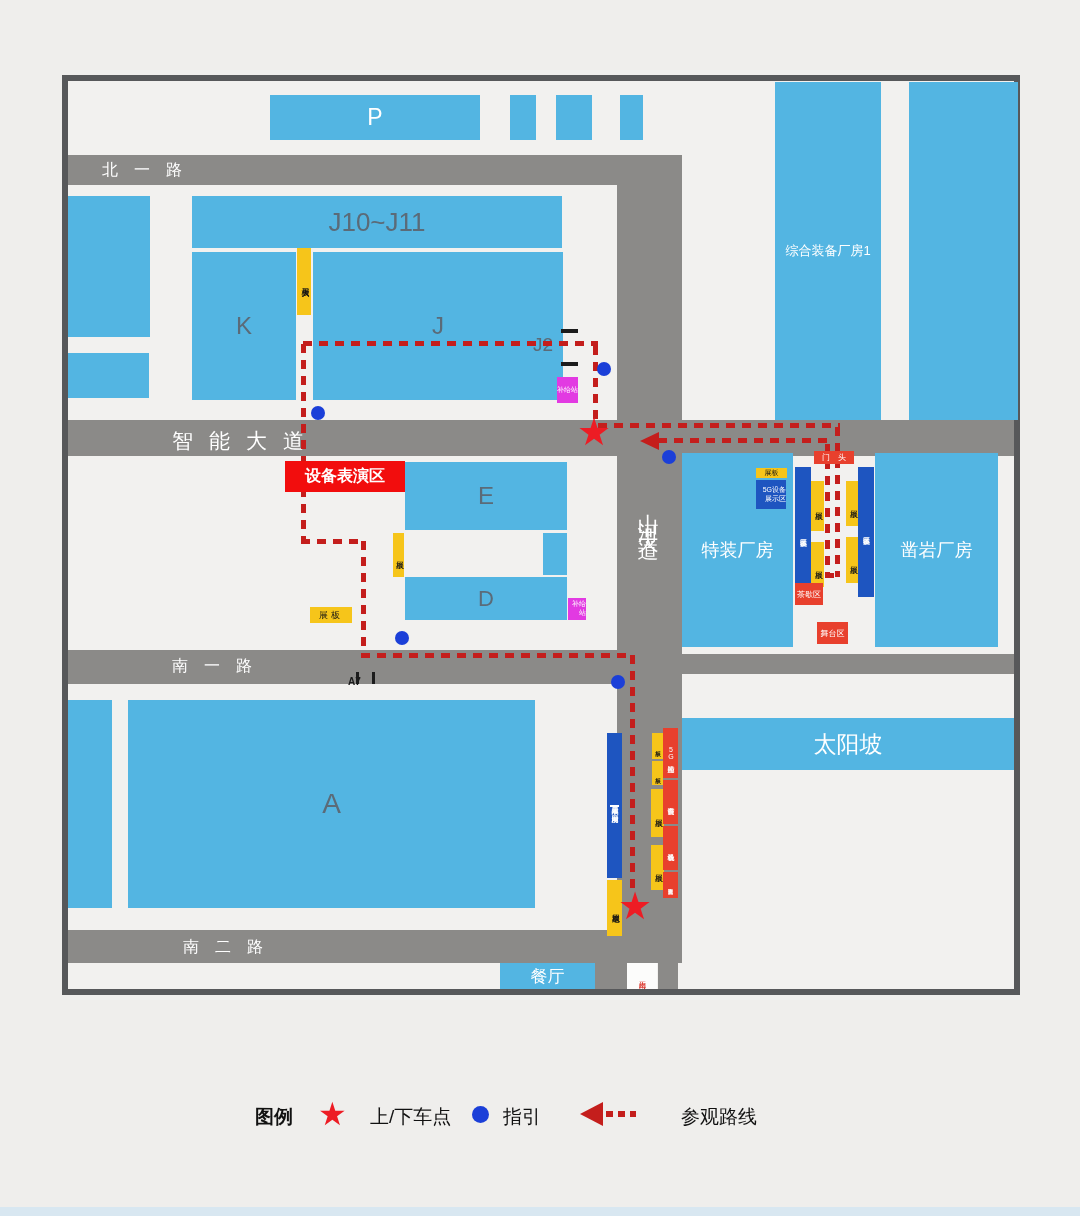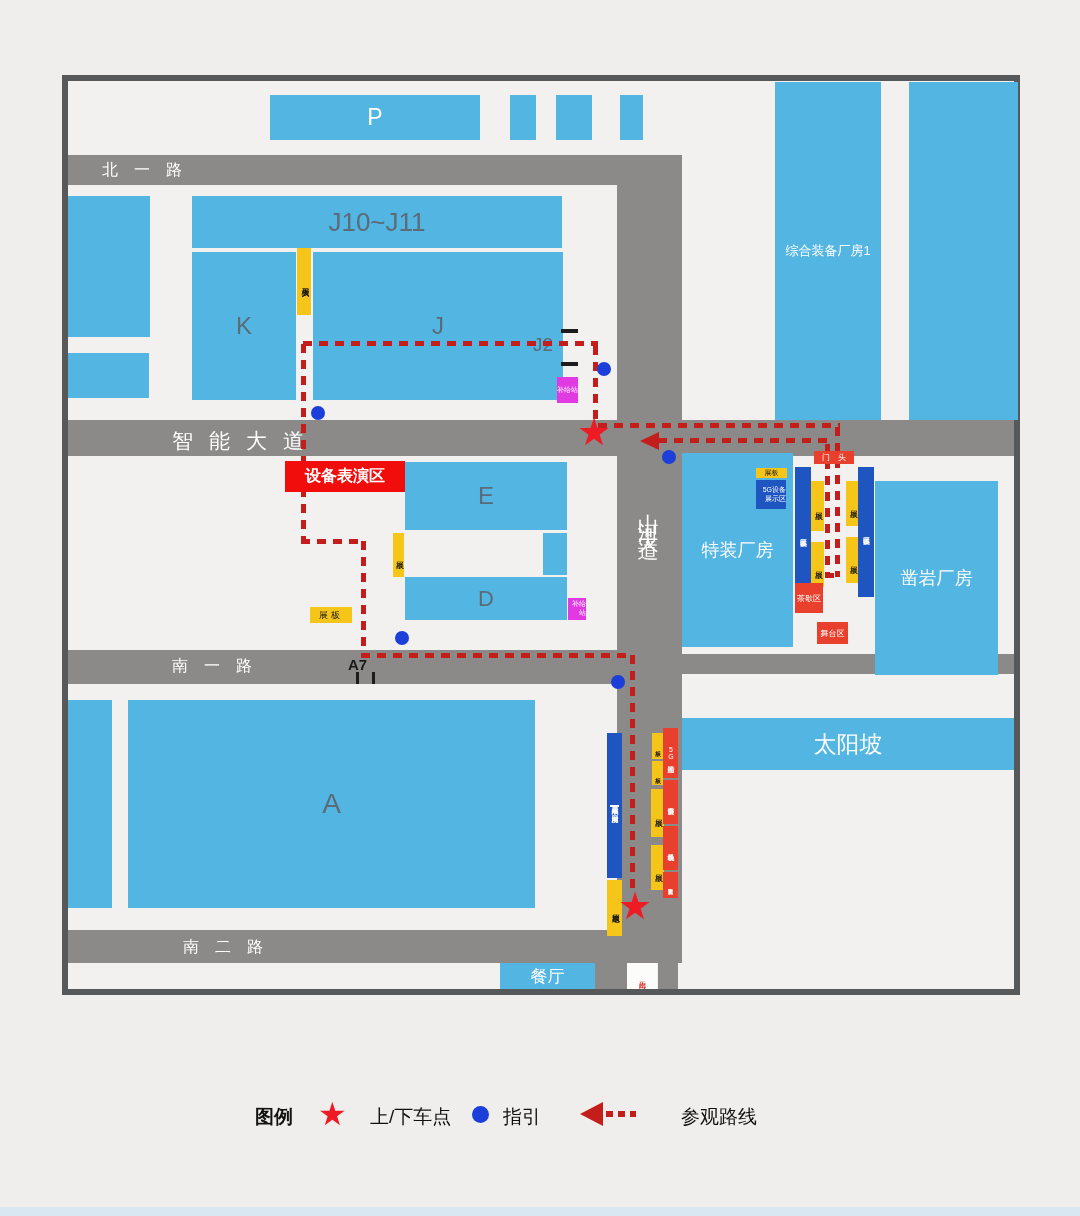--- a/index.html
+++ b/index.html
@@ -68,39 +68,39 @@
   <div class="abs bld" style="left:543px;top:533px;width:24px;height:42px;"></div>
   <div class="abs bld slate" style="left:405px;top:577px;width:162px;height:43px;font-size:22px;">D</div>
   <div class="abs ylabel vtext cen" style="left:393px;top:533px;width:11px;height:44px;font-size:8px;">展板</div>
   <div class="abs ylabel cen" style="left:310px;top:607px;width:42px;height:16px;font-size:9px;letter-spacing:3px;">展板</div>
   <div class="abs mlabel cen wb" style="left:568px;top:598px;width:18px;height:22px;font-size:7px;">补给站</div>
 
   <div class="abs bld" style="left:747px;top:82px;width:106px;height:338px;font-size:13px;margin-left:28px;">综合装备厂房1</div>
   <div class="abs bld" style="left:909px;top:82px;width:109px;height:338px;"></div>
 
   <div class="abs bld" style="left:682px;top:453px;width:111px;height:194px;font-size:18px;">特装厂房</div>
-  <div class="abs bld" style="left:875px;top:453px;width:123px;height:194px;font-size:18px;margin-top:28px;">凿岩厂房</div>
+  <div class="abs bld" style="left:875px;top:453px;width:123px;height:194px;font-size:18px;">凿岩厂房</div>
 
   <div class="abs rlabel cen" style="left:814px;top:451px;width:40px;height:13px;font-size:8px;letter-spacing:8px;padding-left:8px;">门头</div>
   <div class="abs ylabel cen" style="left:756px;top:468px;width:31px;height:10px;font-size:7px;">展板</div>
   <div class="abs blabel cen wb" style="left:756px;top:480px;width:30px;height:29px;font-size:7px;">5G设备展示区</div>
   <div class="abs blabel vtext cen" style="left:795px;top:467px;width:16px;height:134px;font-size:7px;">设备展示区</div>
   <div class="abs ylabel vtext cen" style="left:811px;top:481px;width:13px;height:50px;font-size:8px;">展板</div>
   <div class="abs ylabel vtext cen" style="left:811px;top:542px;width:13px;height:45px;font-size:8px;">展板</div>
   <div class="abs ylabel vtext cen" style="left:846px;top:481px;width:13px;height:45px;font-size:8px;">展板</div>
   <div class="abs ylabel vtext cen" style="left:846px;top:537px;width:13px;height:46px;font-size:8px;">展板</div>
   <div class="abs blabel vtext cen" style="left:858px;top:467px;width:16px;height:130px;font-size:7px;">设备展示区</div>
-  <div class="abs rlabel cen" style="left:795px;top:583px;width:28px;height:30px;font-size:8px;">茶歇区</div>
+  <div class="abs rlabel cen" style="left:795px;top:583px;width:28px;height:22px;font-size:8px;">茶歇区</div>
   <div class="abs rlabel cen" style="left:817px;top:622px;width:31px;height:22px;font-size:8px;">舞台区</div>
 
   <div class="abs bld" style="left:68px;top:700px;width:44px;height:208px;"></div>
   <div class="abs bld slate" style="left:128px;top:700px;width:407px;height:208px;font-size:28px;">A</div>
   <div class="abs tick" style="left:356px;top:672px;width:3px;height:12px;"></div>
   <div class="abs tick" style="left:372px;top:672px;width:3px;height:12px;"></div>
-  <div class="abs" style="left:348px;top:656px;font-size:15px;font-weight:bold;color:#1a1a1a;z-index:4;">A7</div>
+  <div class="abs" style="left:348px;top:676px;font-size:10px;font-weight:bold;color:#1a1a1a;z-index:4;">A7</div>
 
   <div class="abs blabel" style="left:607px;top:733px;width:15px;height:145px;display:flex;flex-direction:column;align-items:center;justify-content:center;">
     <span class="vtext" style="font-size:7px;">一周年成果展示</span>
     <span style="display:block;width:9px;height:2px;background:#fff;margin:3px 0;"></span>
     <span class="vtext" style="font-size:7px;">山河发展回顾</span>
   </div>
   <div class="abs ylabel vtext cen" style="left:607px;top:880px;width:15px;height:56px;font-size:8px;">欢迎展板</div>
 
   <div class="abs ylabel vtext cen" style="left:652px;top:733px;width:11px;height:26px;font-size:6px;">展板</div>
   <div class="abs ylabel vtext cen" style="left:652px;top:761px;width:11px;height:24px;font-size:6px;">展板</div>

